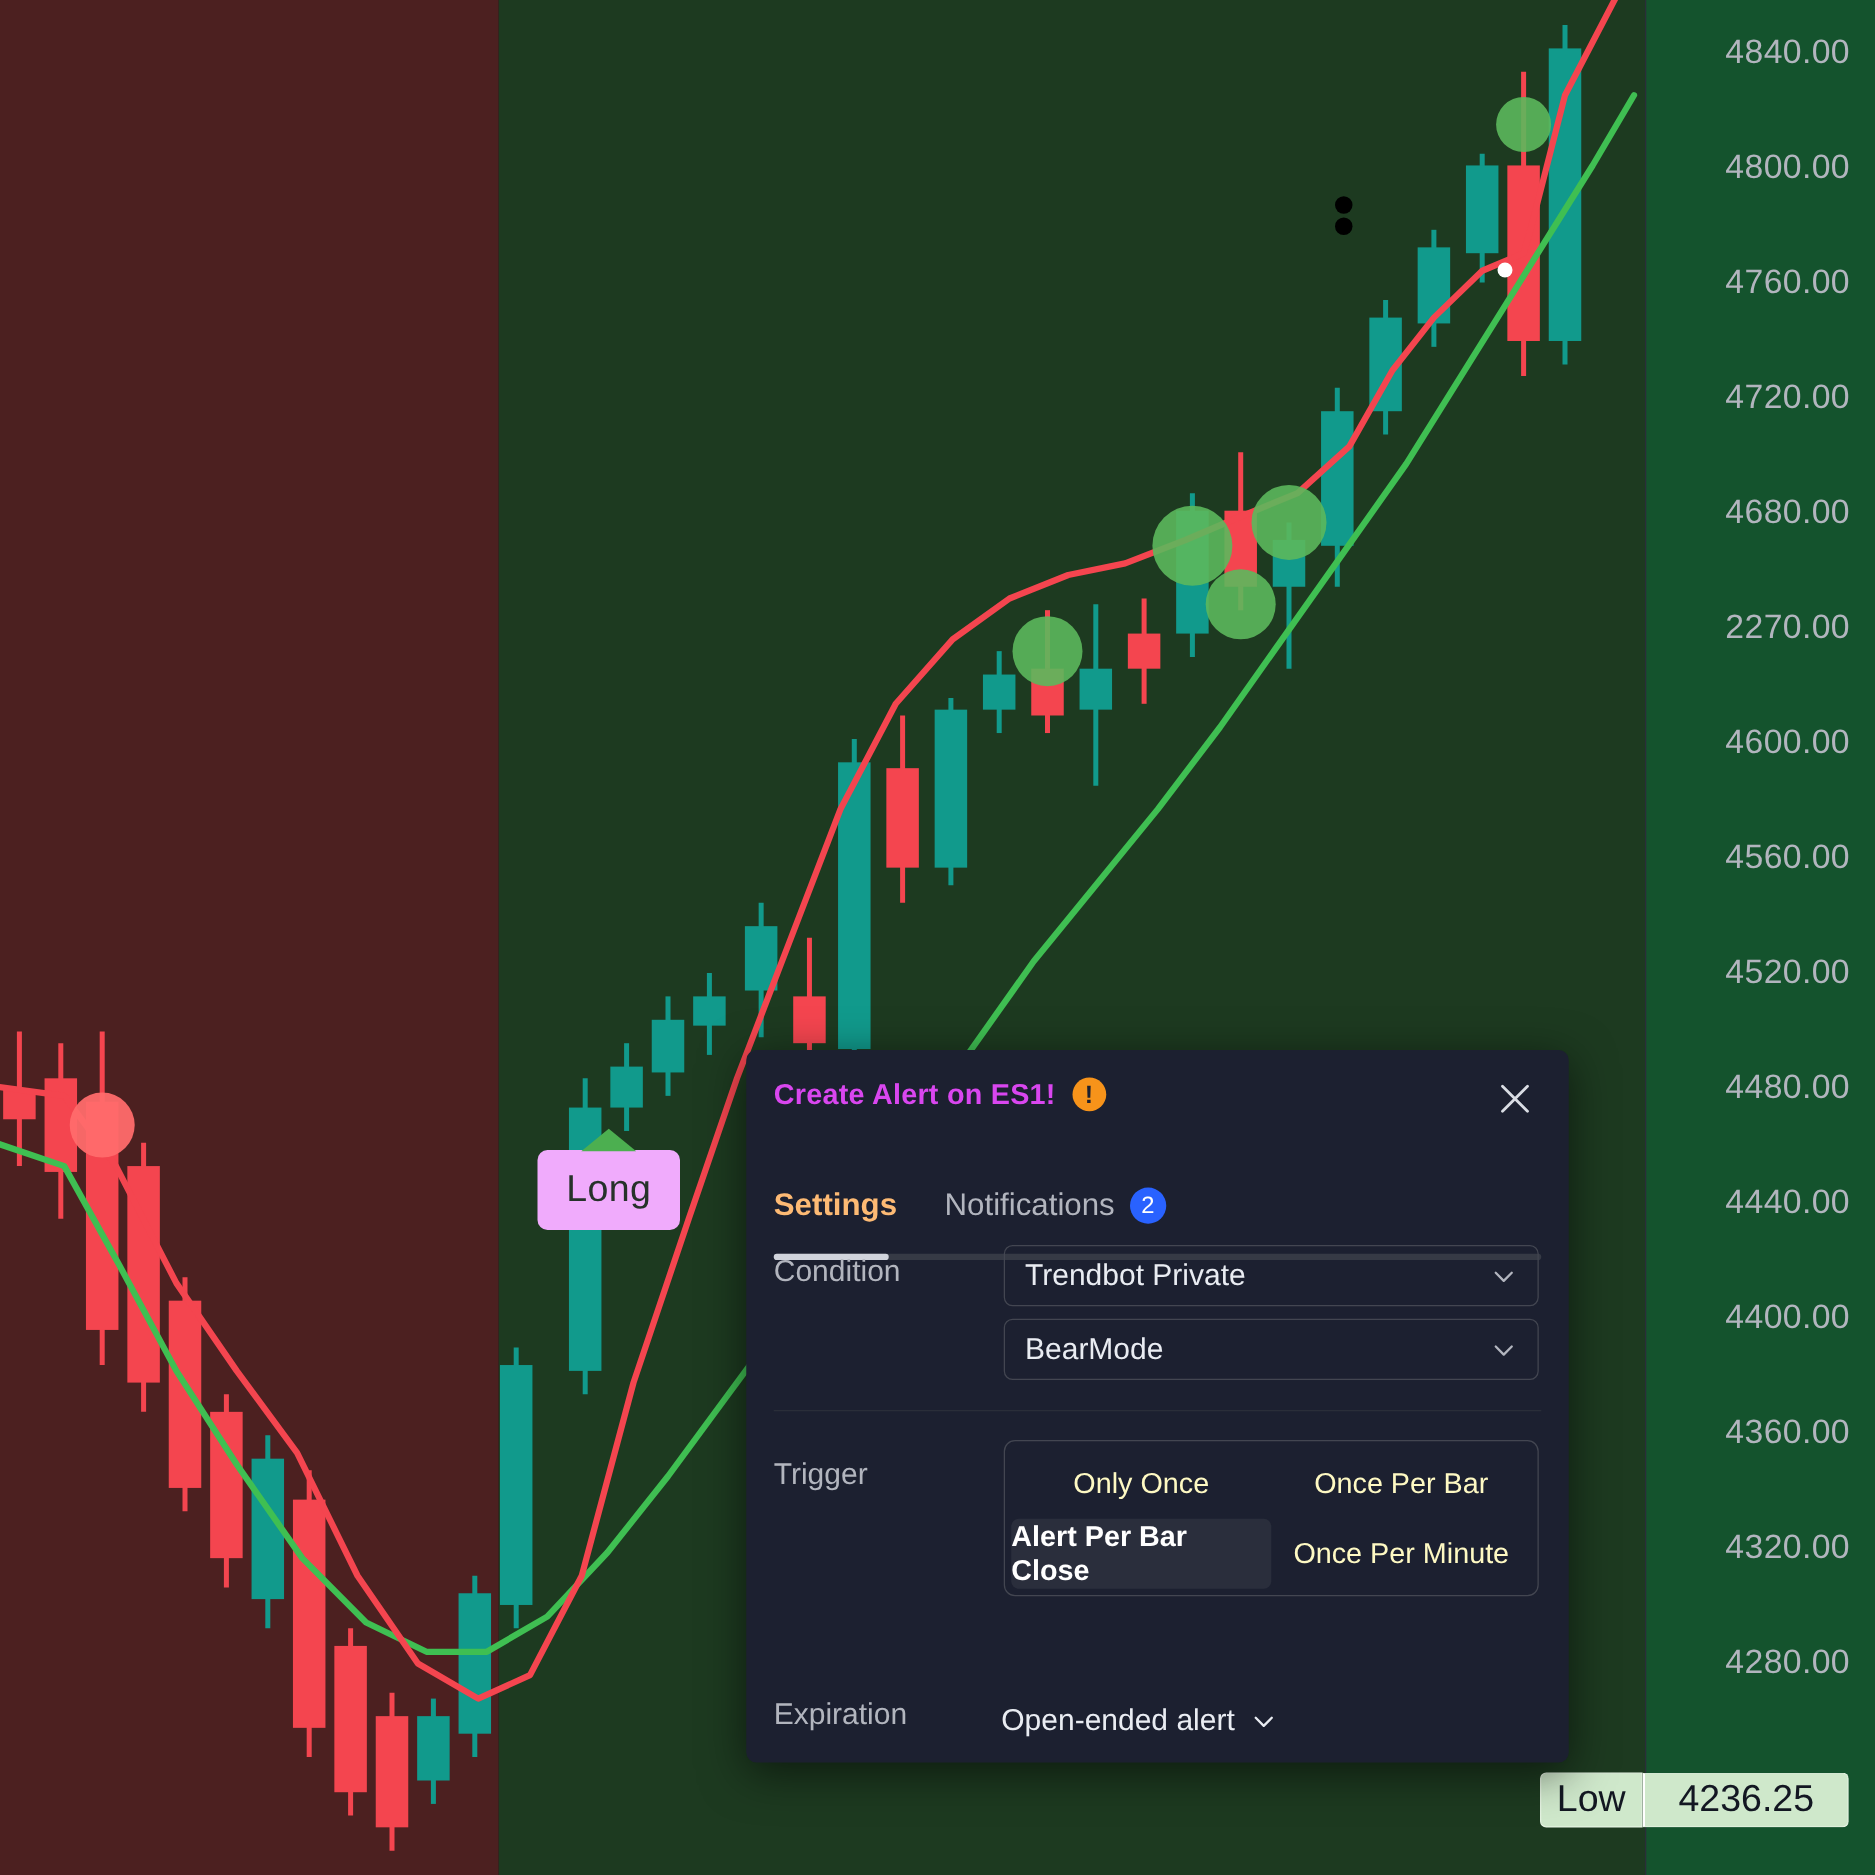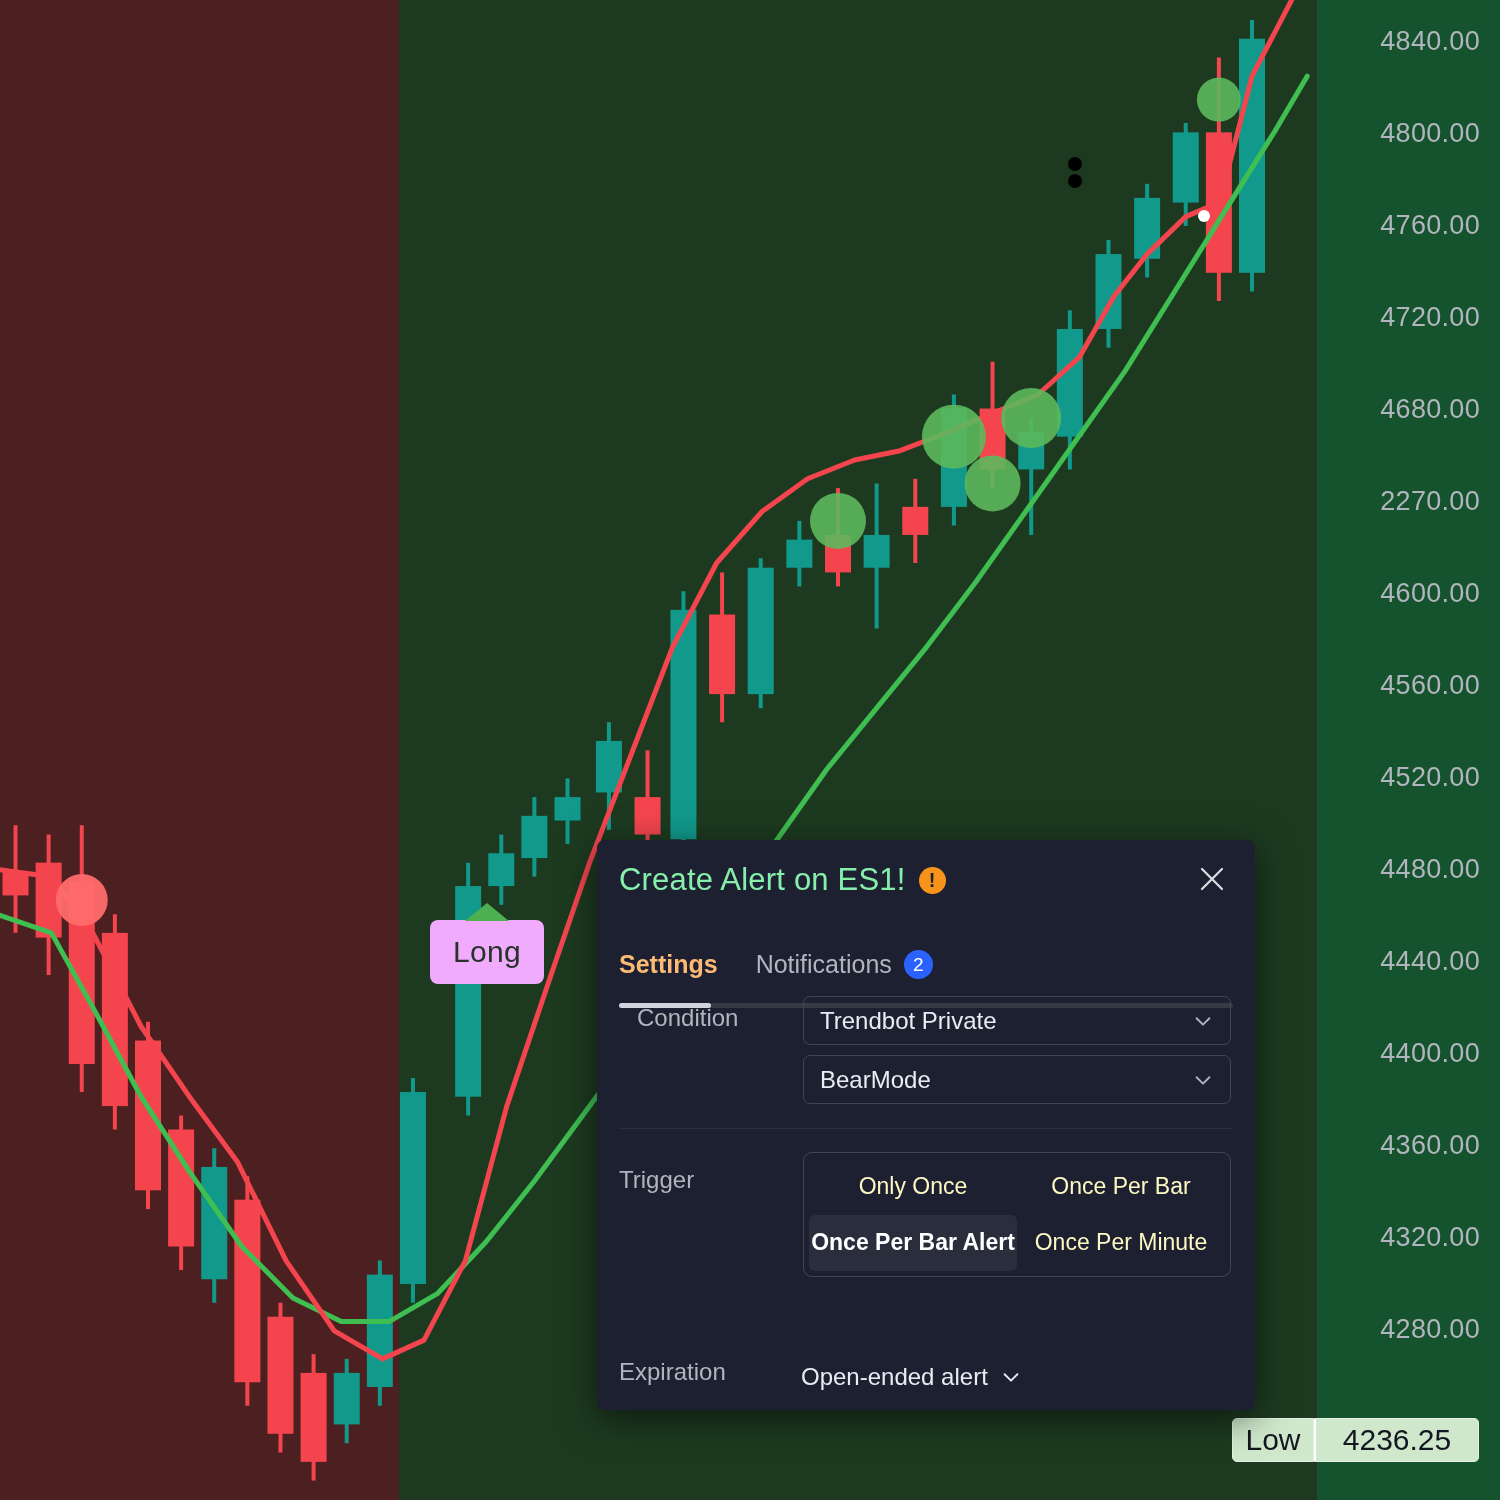--- a/index.html
+++ b/index.html
@@ -43,21 +43,21 @@
   .low-badge .lb-k { width:82px; border-radius:5px 0 0 5px; }
   .low-badge .lb-v { width:165px; border-radius:0 5px 5px 0; border-left:2px solid #fff; }
 
   
   .dialog {
     position:absolute; left:597px; top:840px; width:658px; height:570px;
     background:#1c2030; border-radius:8px; box-shadow:0 8px 36px rgba(0,0,0,.55);
     overflow:hidden;
   }
   .dlg-title-row { position:absolute; left:22px; top:22px; right:22px; display:flex; align-items:center; }
-  .dlg-title { color:#86efac; font-size:31px; font-weight:normal; letter-spacing:.2px; }
+  .dlg-title { color:#d946ef; font-size:23px; font-weight:bold; letter-spacing:.2px; }
   .warn-icon { width:27px; height:27px; border-radius:50%; background:#f7931a;
                display:inline-flex; align-items:center; justify-content:center;
                margin-left:13px; color:#1c2030; font-size:20px; font-weight:bold; line-height:1; }
   .close-btn { position:absolute; right:0; top:-4px; width:42px; height:42px;
                display:flex; align-items:center; justify-content:center; cursor:pointer; }
   .close-btn svg { width:30px; height:30px; }
 
   .tabs { position:absolute; left:22px; top:110px; display:flex; align-items:center; gap:38px; }
   .tab { color:#b2b5be; font-size:25px; display:flex; align-items:center; cursor:pointer; }
   .tab.active { color:#fdba74; font-weight:bold; }
@@ -235,21 +235,21 @@
       </div>
       <div class="tab">
         <span>Notifications</span>
         <span class="badge">2</span>
       </div>
     </div>
     <div class="tab-rail">
       <div class="tab-rail-active"></div>
     </div>
 
-    <div class="row-label" style="left:40px; top:164px;">Condition</div>
+    <div class="row-label" style="left:22px; top:164px;">Condition</div>
 
     <div class="select" style="left:206px; top:156px;">
       <span>Trendbot Private</span>
       <span class="chev">
         <svg viewBox="0 0 24 24" fill="none" stroke="#b2b5be" stroke-width="2" stroke-linecap="round" stroke-linejoin="round">
             <path d="M5 9 L12 16 L19 9"></path>
           </svg>
       </span>
     </div>
 
@@ -263,21 +263,21 @@
     </div>
 
     <div class="divider"></div>
 
     <div class="row-label" style="left:22px; top:326px;">Trigger</div>
 
     <div class="trigger-box">
       <div class="trig-grid">
         <div class="trig-opt">Only Once</div>
         <div class="trig-opt">Once Per Bar</div>
-        <div class="trig-opt sel">Once Per Bar Alert</div>
+        <div class="trig-opt sel">Alert Per Bar Close</div>
         <div class="trig-opt">Once Per Minute</div>
       </div>
     </div>
 
 
     <div class="row-label" style="left:22px; top:518px;">Expiration</div>
     <div class="exp-val">
       <span>Open-ended alert</span>
       <span class="chev">
         <svg viewBox="0 0 24 24" fill="none" stroke="#e9ecf2" stroke-width="2" stroke-linecap="round" stroke-linejoin="round">

